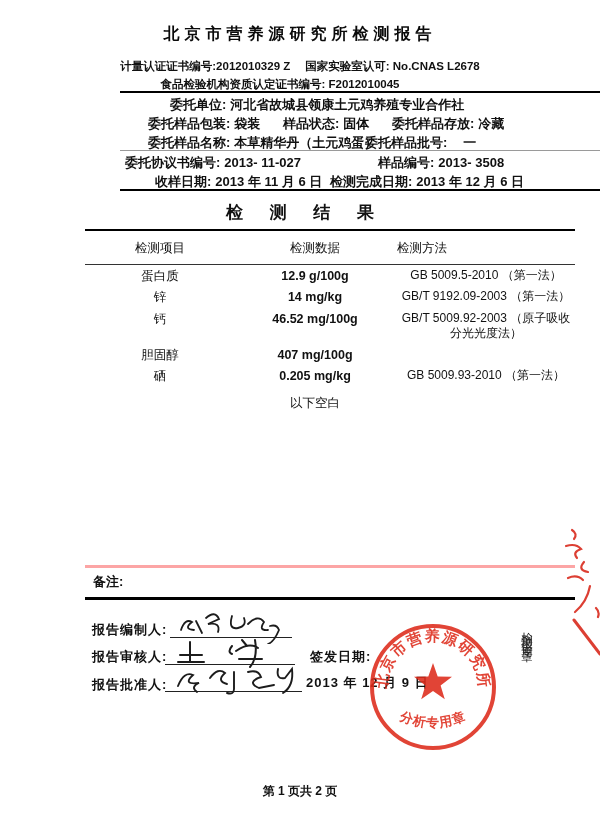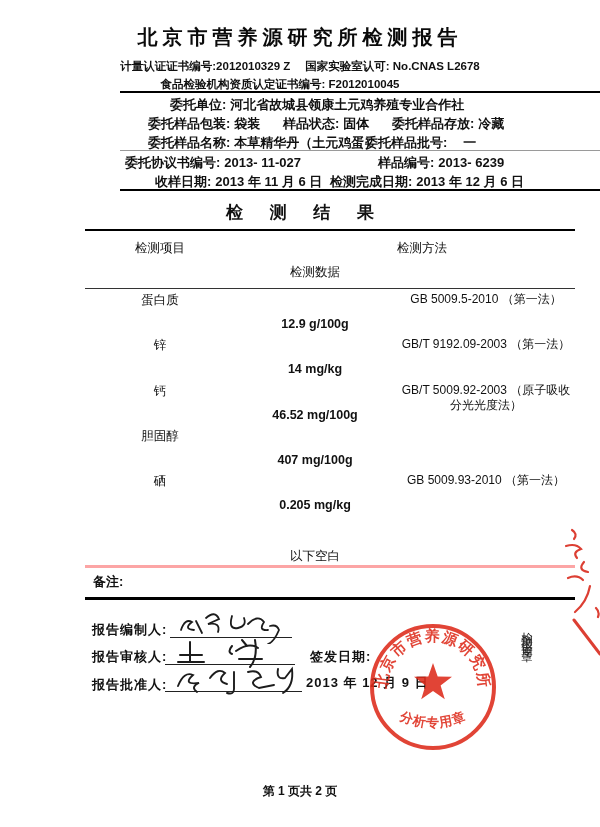--- a/index.html
+++ b/index.html
@@ -5,21 +5,21 @@
   html,body { margin:0; padding:0; background:#e8e8e8; }
   .page {
     position:relative; width:600px; height:827px; margin:0 auto;
     background:#fff; font-family:"Liberation Sans", sans-serif;
     color:#111; overflow:hidden;
   }
   .abs { position:absolute; }
 
   .doc-title {
     left:0; right:0; top:24px; text-align:center;
-    font-size:20px; font-weight:bold; letter-spacing:5px; color:#0a0a0a;
+    font-size:16px; font-weight:bold; letter-spacing:5px; color:#0a0a0a;
   }
   .cert-row {
     left:0; right:0; top:59px; display:flex; justify-content:center; gap:15px;
     font-size:11.5px; font-weight:bold;
   }
   .cert-row2 {
     left:0; width:560px; top:77px; text-align:center;
     font-size:11.5px; font-weight:bold;
   }
 
@@ -37,21 +37,21 @@
   .results-title {
     left:0; right:0; top:201px; text-align:center;
     font-size:17px; font-weight:bold; letter-spacing:11px; text-indent:11px;
   }
   .rtable {
     left:85px; top:229px; width:490px;
     border-top:2.5px solid #000; font-size:12.5px;
   }
   .thead { display:flex; padding:9px 0 7px; border-bottom:1.5px solid #333; }
   .h1,.c1 { width:150px; text-align:center; }
-  .h2,.c2 { width:160px; text-align:center;margin-top:24px; }
+  .h2,.c2 { width:160px; text-align:center; }
   .h3,.c3 { flex:1; padding-left:2px; }
   .trow { display:flex; padding:3px 0 2px; line-height:1.3; }
   .c2 { font-weight:bold; }
   .c3 { font-size:12px; max-width:178px;text-align:center; }
   .endnote-row { display:flex; padding-top:9px; }
   .endnote-row .c2 { font-weight:normal; }
 
   .remark-block {
     left:85px; top:565px; width:490px; height:24px;
     border-top:3px solid #fca5a5; border-bottom:3px solid #000;
@@ -110,21 +110,21 @@
       <span class="pair" style="left:245px">
         <span class="lab">委托样品批号:</span><span style="margin-left:12px">一</span>
       </span>
     </div>
     <div class="info-divider"></div>
     <div class="info-row">
       <span class="pair" style="left:5px">
         <span class="lab">委托协议书编号:</span><span>2013- 11-027</span>
       </span>
       <span class="pair" style="left:258px">
-        <span class="lab">样品编号:</span><span>2013- 6239</span>
+        <span class="lab">样品编号:</span><span>2013- 3508</span>
       </span>
     </div>
     <div class="info-row">
       <span class="pair" style="left:35px">
         <span class="lab">收样日期:</span><span>2013 年 11 月 6 日</span>
       </span>
       <span class="pair" style="left:210px">
         <span class="lab">检测完成日期:</span><span>2013 年 12 月 6 日</span>
       </span>
     </div>

